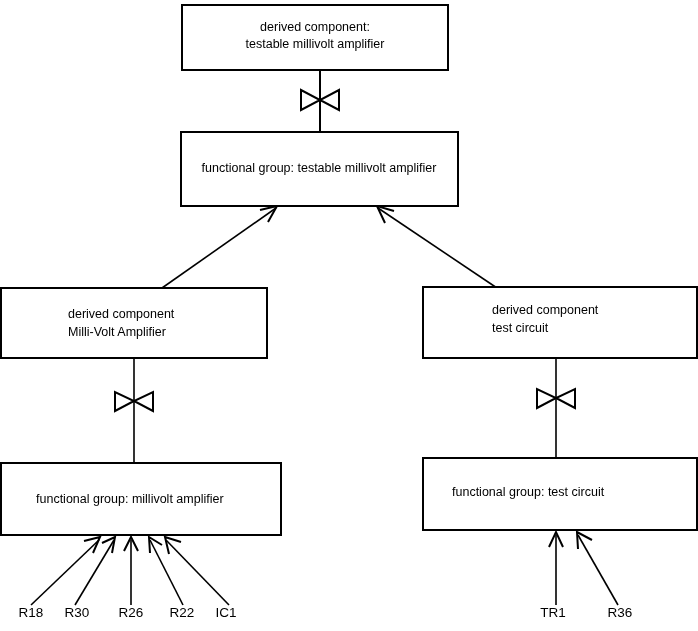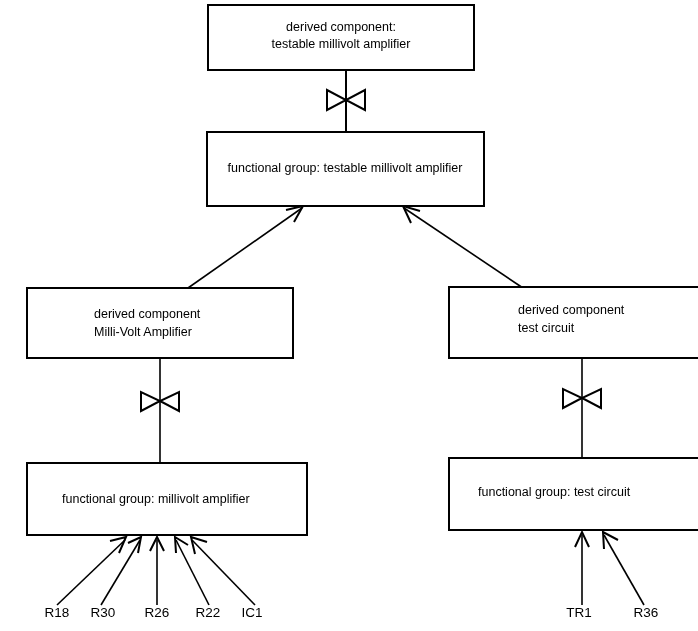--- a/index.html
+++ b/index.html
@@ -11,21 +11,20 @@
     width: 698px;
     height: 631px;
     font-family: "Liberation Sans", sans-serif;
     overflow: hidden;
   }
   #diagram-root {
     position: relative;
     width: 606px;
     height: 631px;
     background: #ffffff;
-    padding-left: 26px;
   }
   svg.diagram {
     display: block;
     width: 698px;
     height: 631px;
   }
   .box-rect {
     fill: #ffffff;
     stroke: #000000;
     stroke-width: 2;

